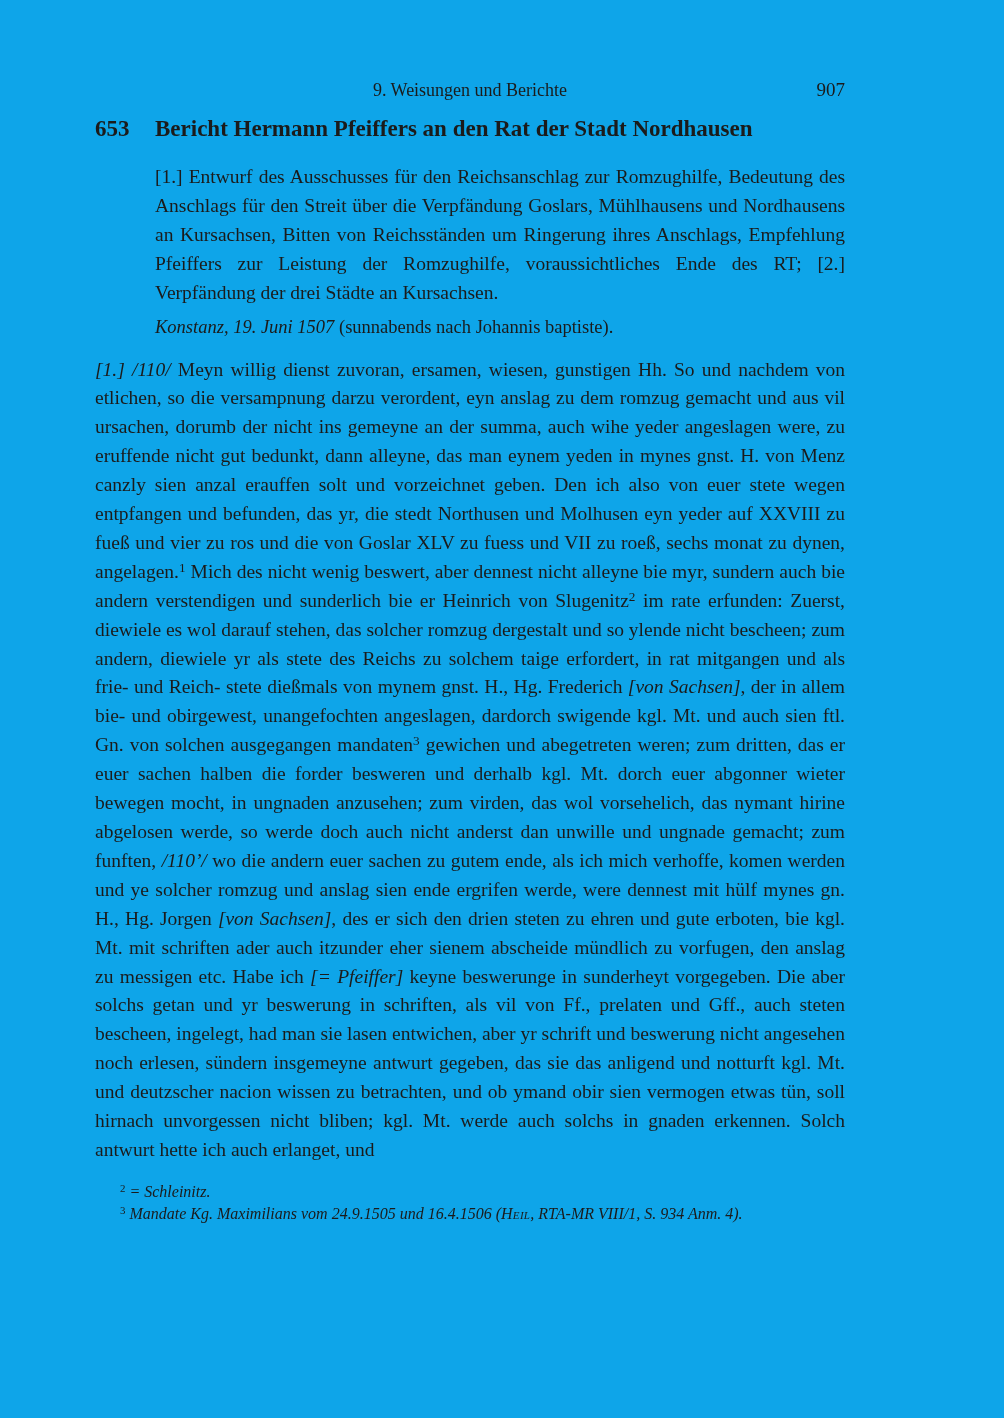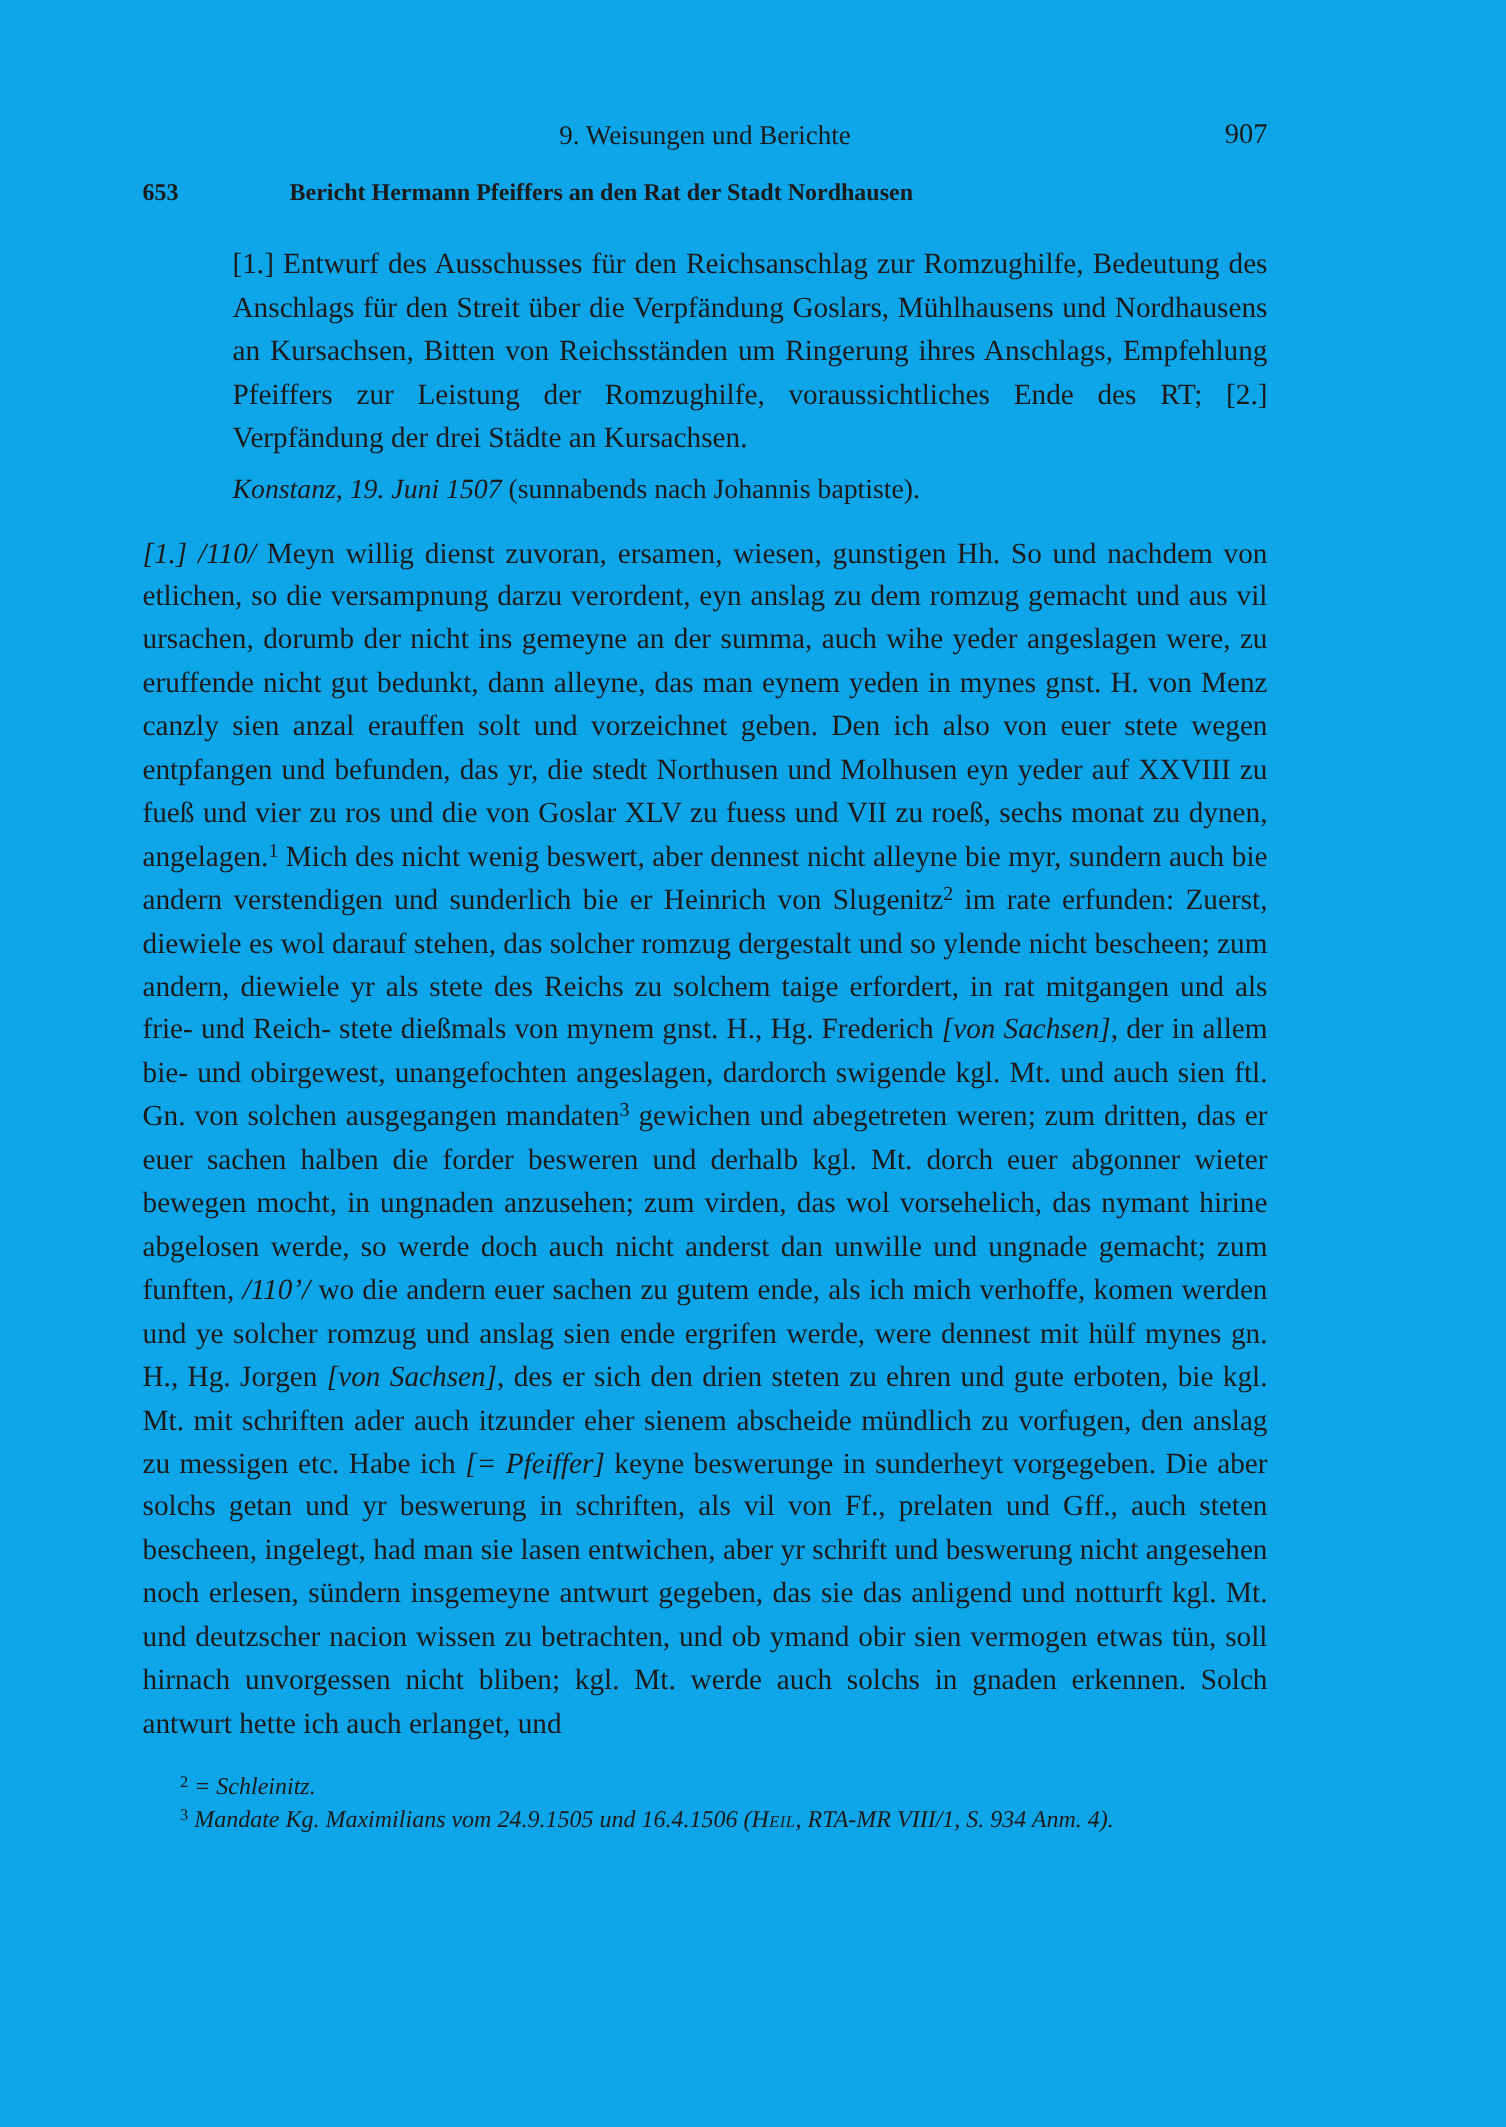--- a/index.html
+++ b/index.html
@@ -34,24 +34,23 @@
   .page-number {
     position: absolute;
     right: 0;
     top: 0;
     font-size: 19px;
   }
   .doc-title-row {
     display: flex;
     align-items: baseline;
     font-weight: bold;
-    font-size: 16px;
+    font-size: 23px;
     line-height: 26px;
     margin-bottom: 20px;
-    gap: 38px;
   }
   .doc-number {
     flex: 0 0 60px;
   }
   .doc-title {
     flex: 1 1 auto;
     font-family: Liberation Serif, serif;
   }
   .abstract {
     margin: 0 0 8px 60px;

